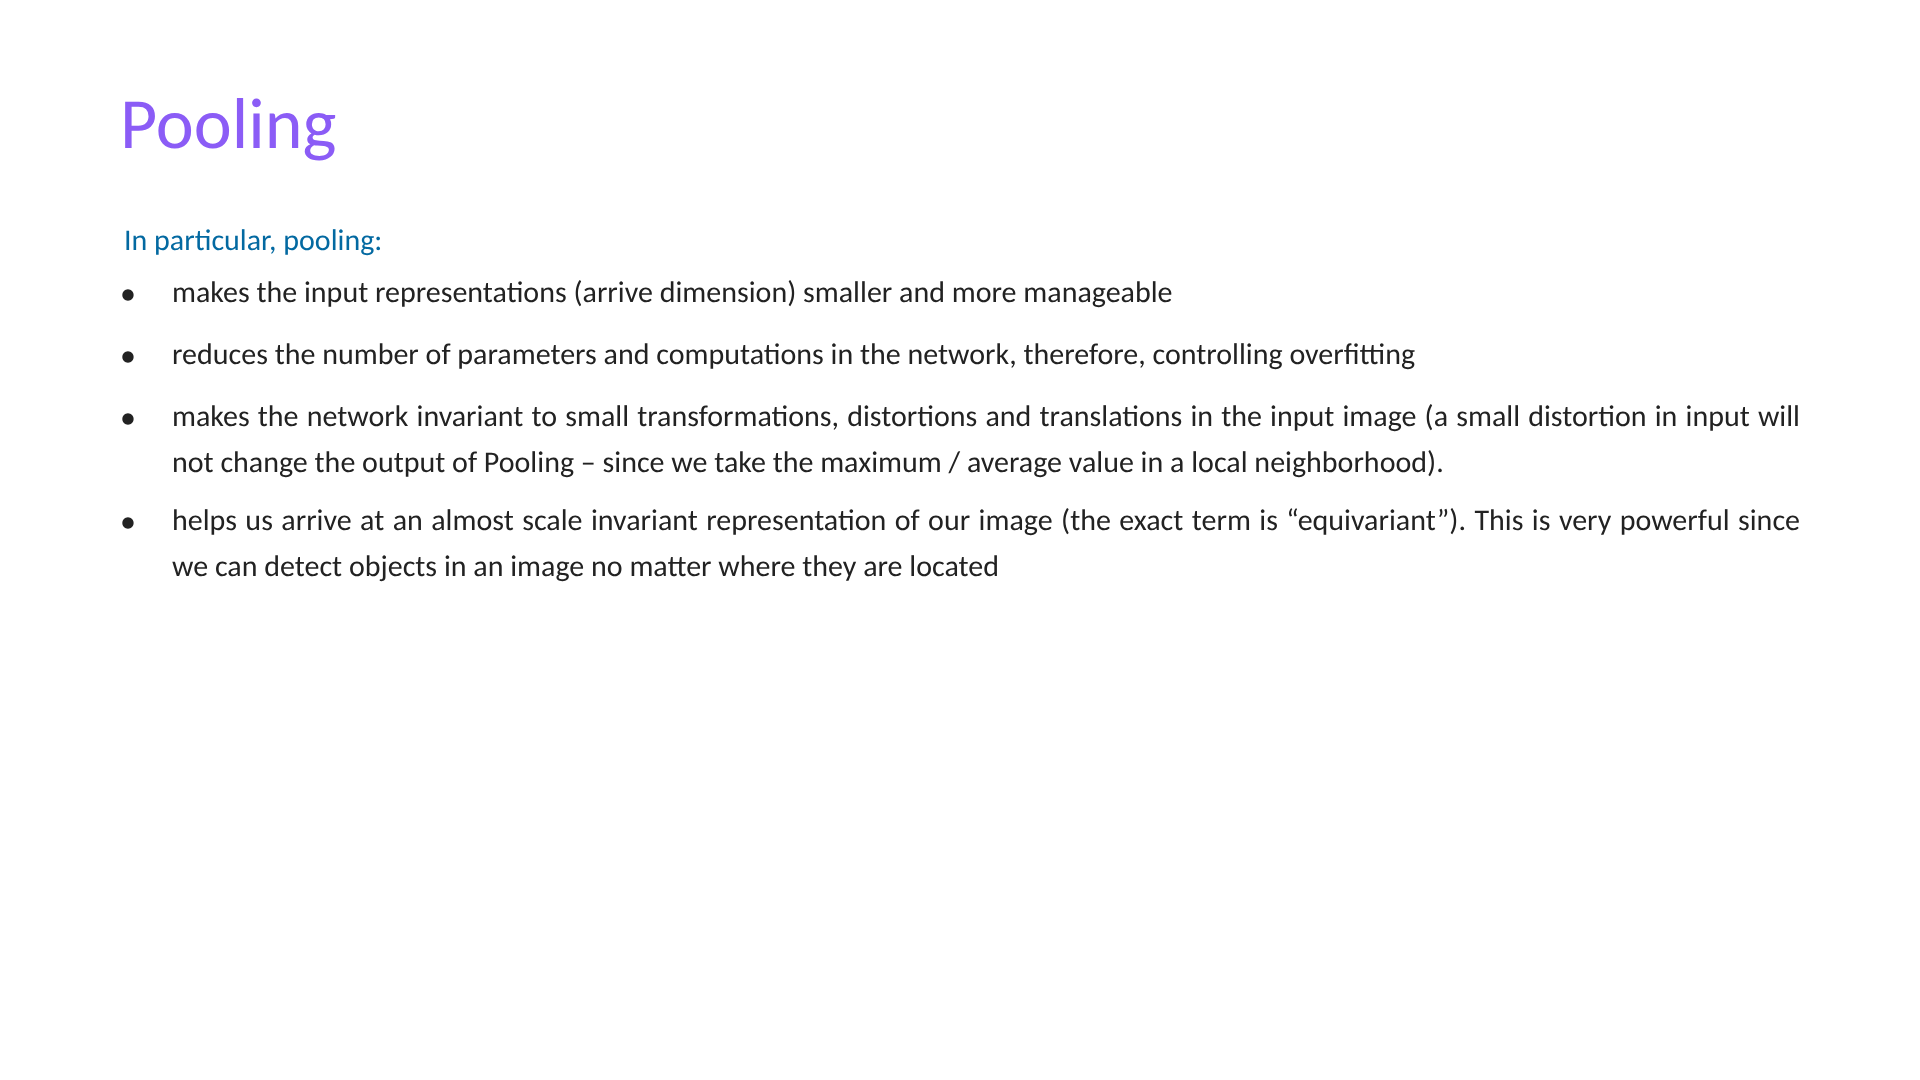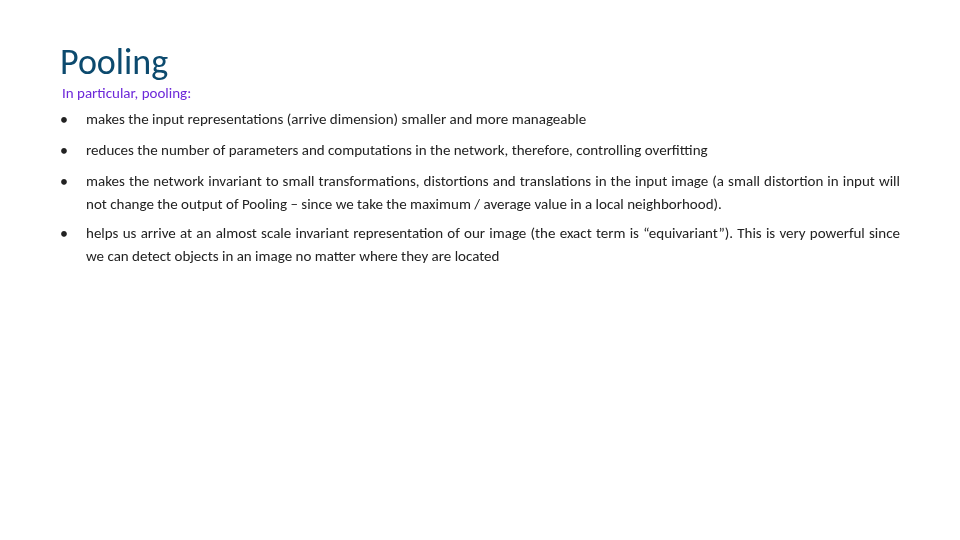--- a/index.html
+++ b/index.html
@@ -21,27 +21,28 @@
       height: 540px;
       background: #ffffff;
       padding: 40px 60px 40px 60px;
       display: flex;
       flex-direction: column;
     }
 
     .title {
       font-size: 36px;
       font-weight: 300;
-      color: #0c4a6e;
+      color: #8b5cf6;
+      margin-bottom: 28px;
       letter-spacing: 0px;
     }
 
     .intro-text {
       font-size: 15px;
-      color: #6d28d9;
+      color: #0369a1;
       margin-bottom: 6px;
       margin-left: 2px;
     }
 
     .bullet-list {
       list-style: none;
       padding: 0;
       margin: 0;
     }
 

